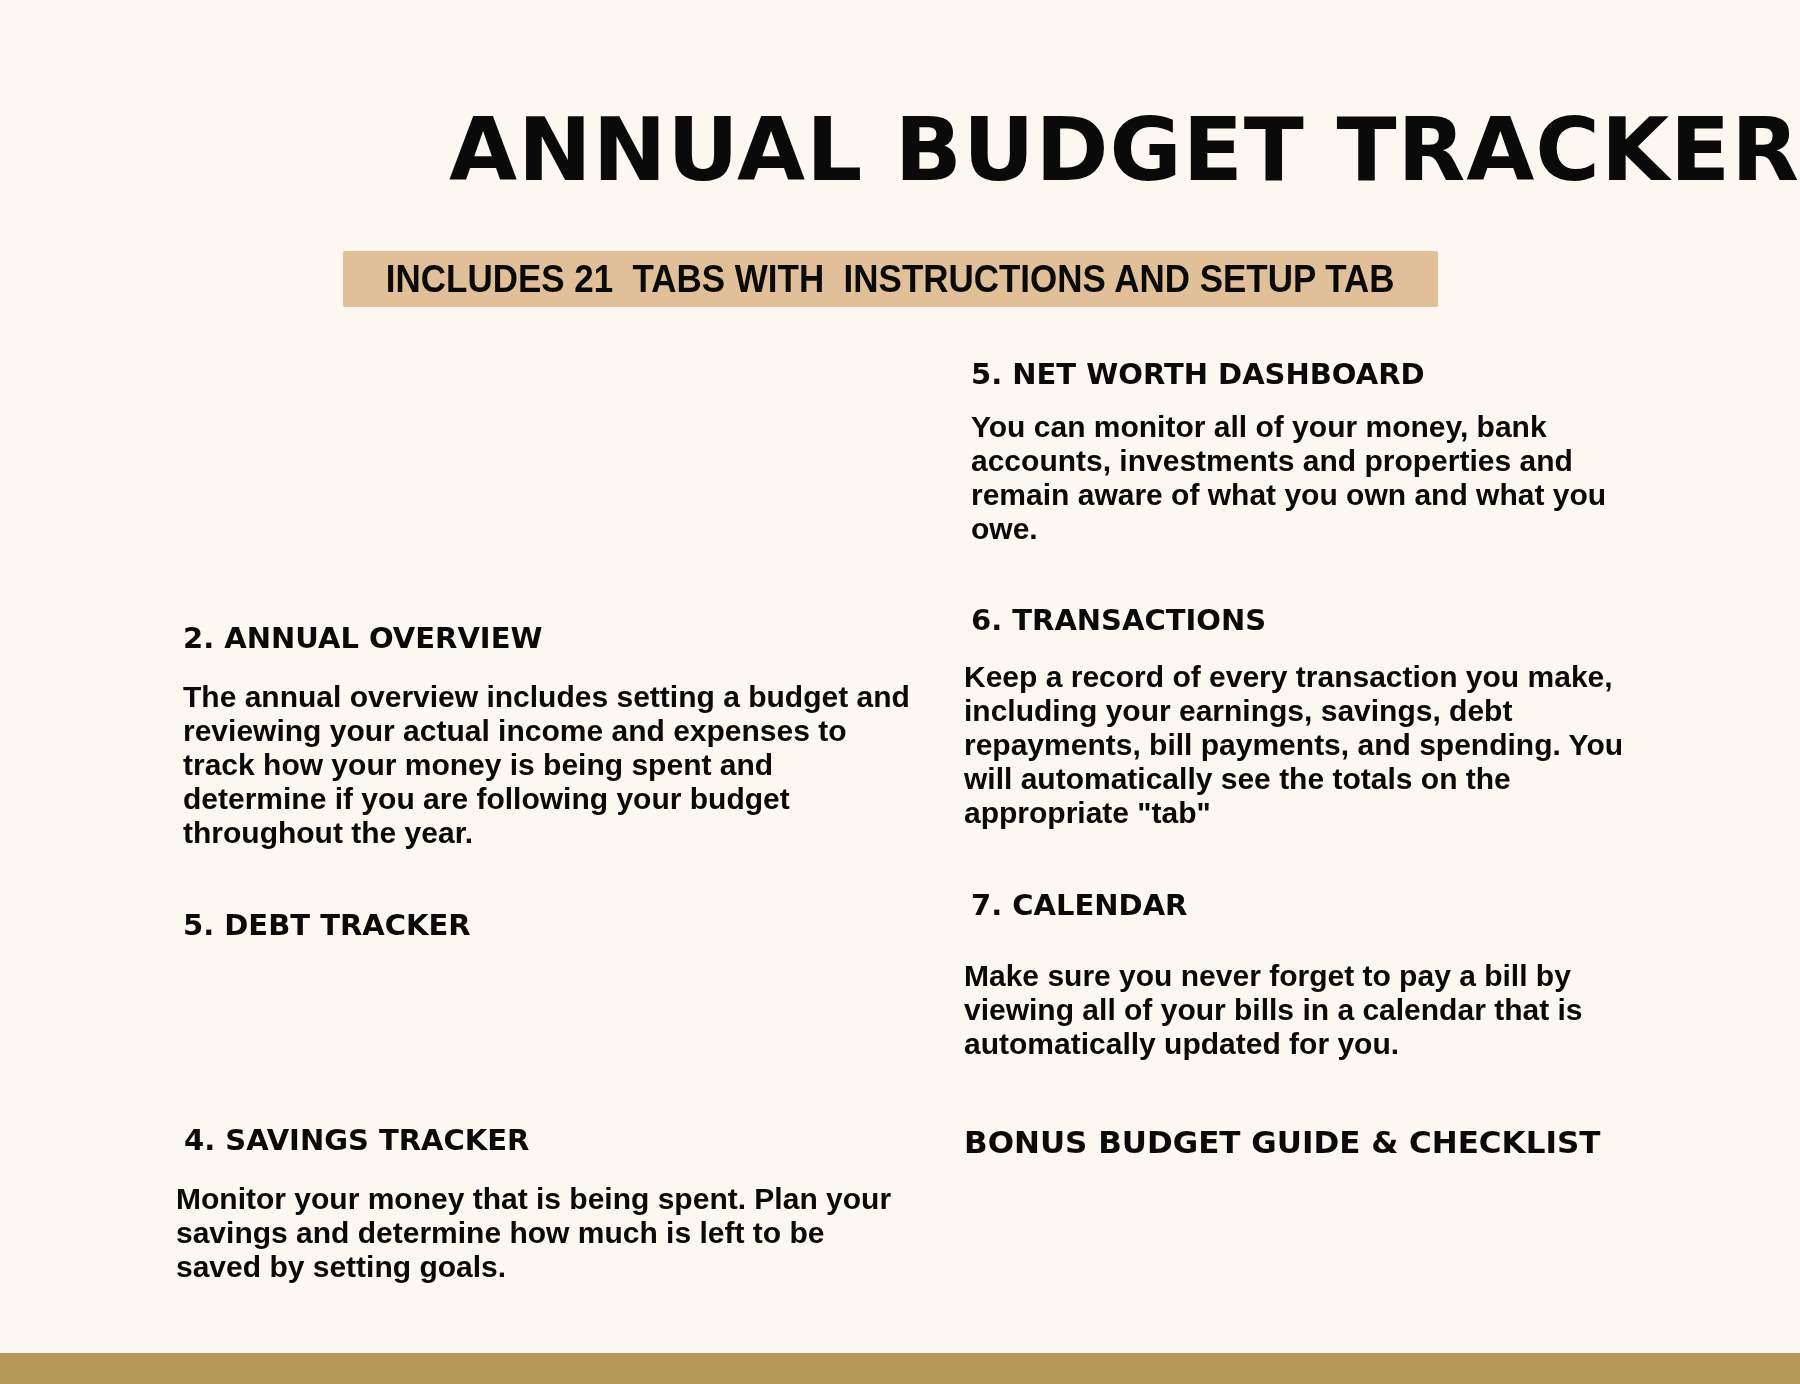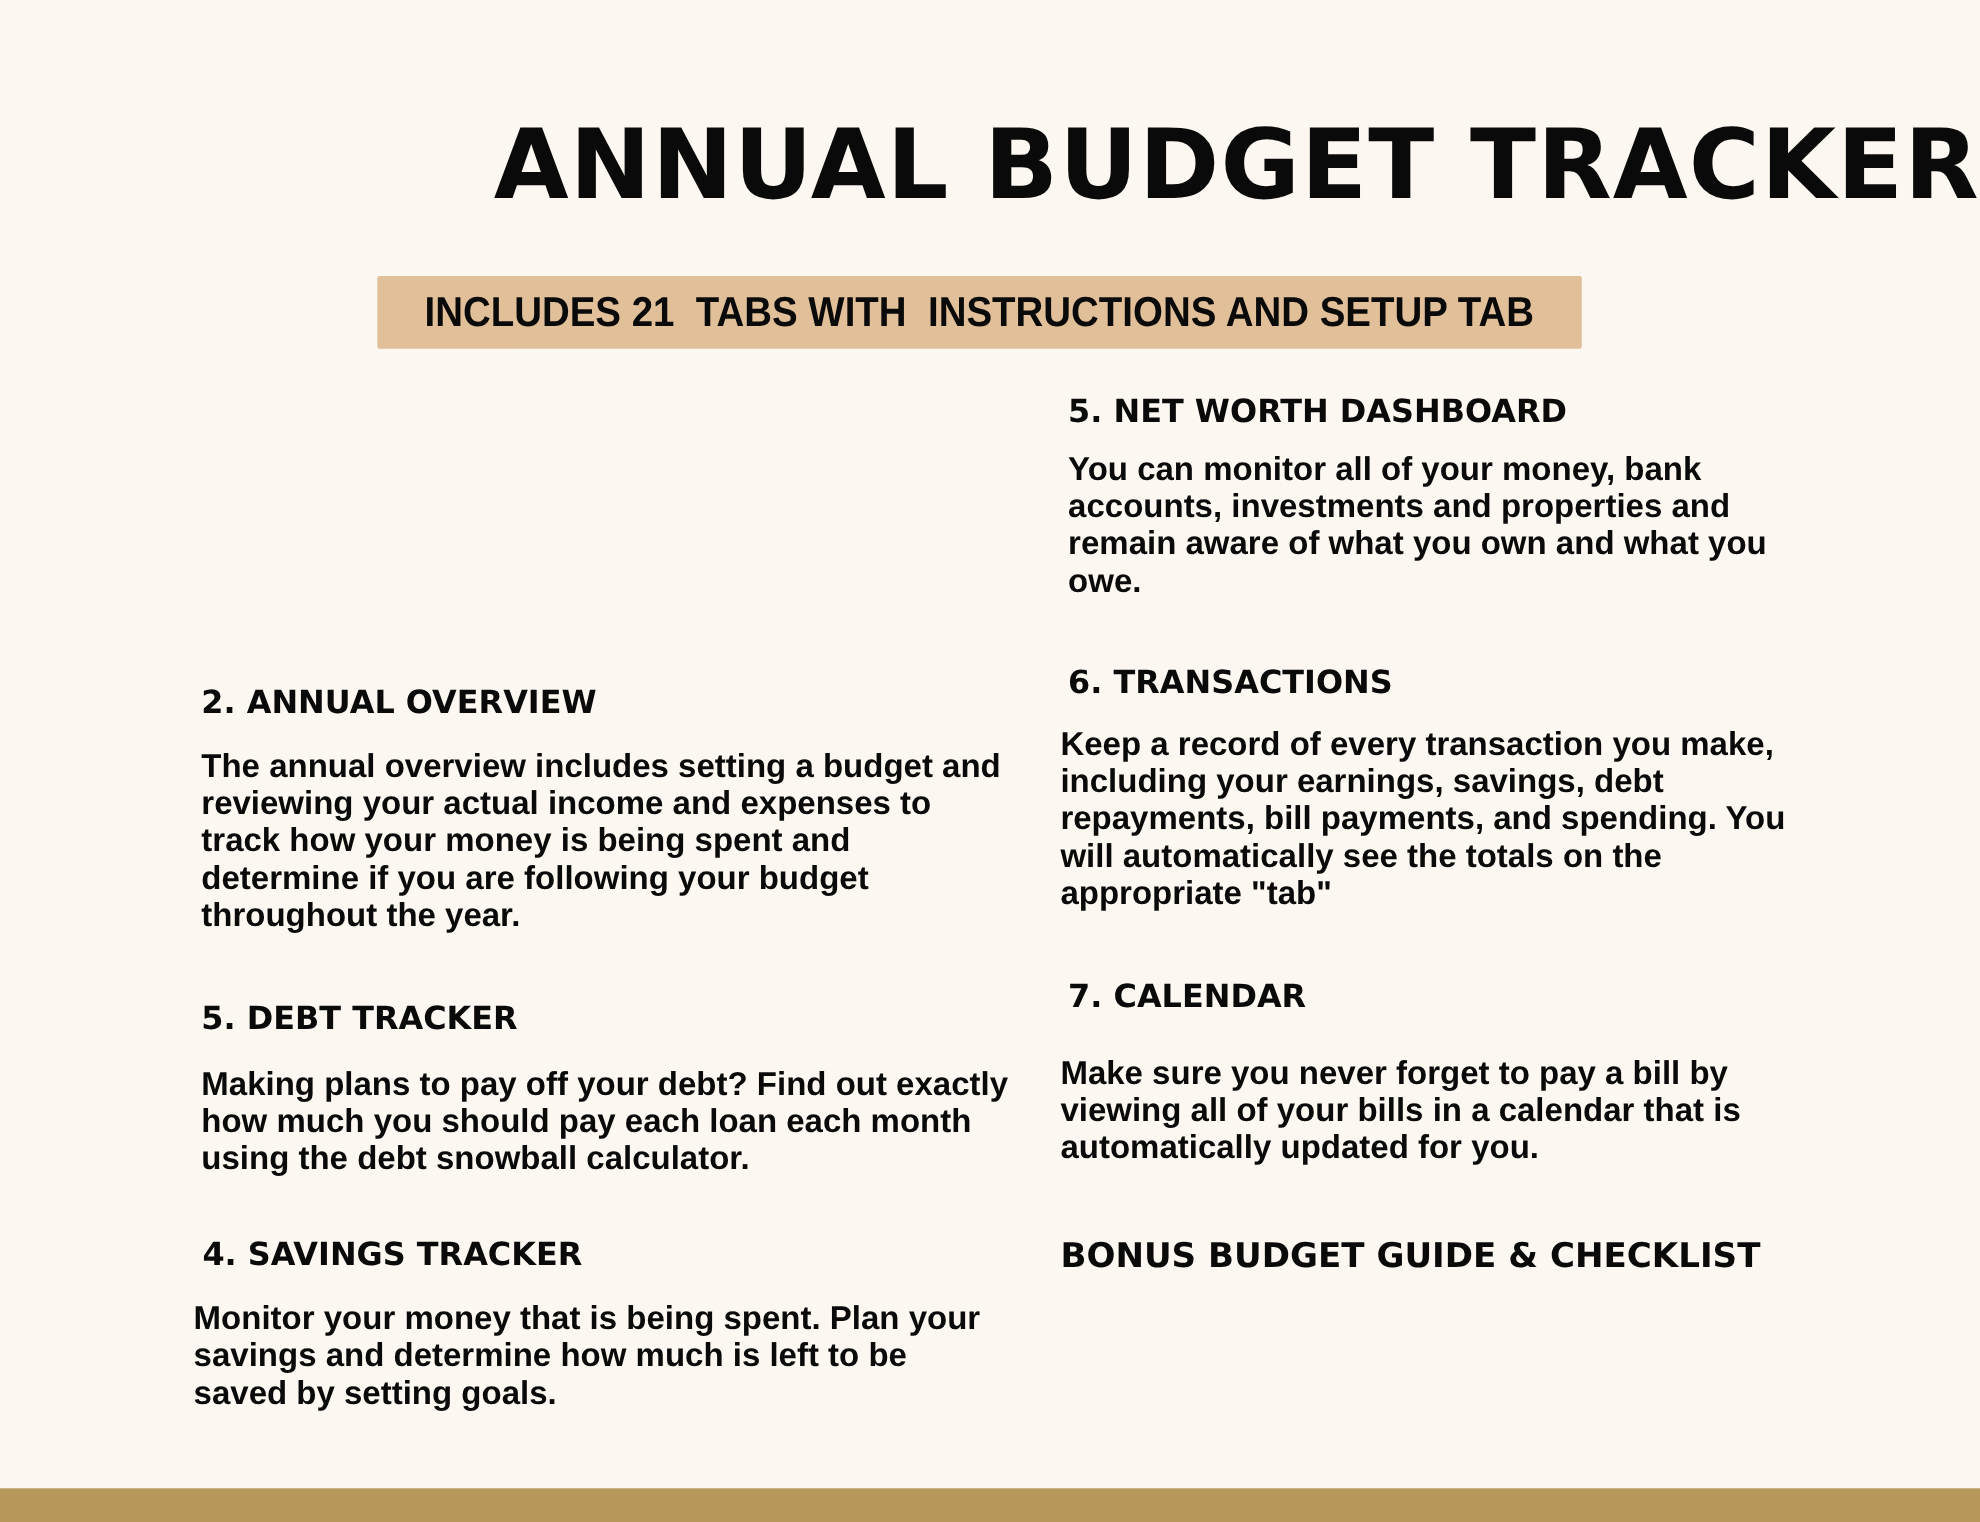--- a/index.html
+++ b/index.html
@@ -1,18 +1,18 @@
 <!DOCTYPE html>
 <html><head>
 <meta charset="utf-8">
 <style>
   html,body{margin:0;padding:0;}
   body{width:1800px;height:1384px;background:#fcf7f1;position:relative;overflow:hidden;font-family:"Liberation Sans",sans-serif;color:#0a0a0a;}
   .title{position:absolute;left:0;width:1800px;top:100px;text-align:right;font-family:"DejaVu Sans",sans-serif;font-weight:bold;font-size:88px;letter-spacing:1px;line-height:100px;}
-  .pill{position:absolute;left:343px;top:251px;width:1095px;height:66px;background:#e0bf99;border-radius:2px;display:flex;align-items:center;justify-content:center;}
+  .pill{position:absolute;left:343px;top:251px;width:1095px;height:56px;background:#e0bf99;border-radius:2px;display:flex;align-items:center;justify-content:center;}
   .pill span{font-family:"Liberation Sans",sans-serif;font-weight:bold;font-size:38px;letter-spacing:0;white-space:pre;transform:scaleX(0.92);display:inline-block;}
   .sec{position:absolute;}
   .sec h2{margin:0;font-family:"DejaVu Sans",sans-serif;font-weight:bold;font-size:29px;line-height:36px;white-space:nowrap;}
   .sec p{margin:0;font-family:"Liberation Sans",sans-serif;font-weight:bold;font-size:30px;line-height:34px;transform-origin:left top;}
   .bar{position:absolute;left:0;top:1353px;width:1800px;height:31px;background:#b6985b;}
 </style>
 </head>
 <body>
 
 <div class="title">ANNUAL BUDGET TRACKER</div>
@@ -24,21 +24,20 @@
 <div class="sec" style="left:183px;top:370px;width:740px;">
 </div>
 
 <div class="sec" style="left:183px;top:620px;width:740px;">
   <h2>2. ANNUAL OVERVIEW</h2>
   <p style="margin-top:24px;">The annual overview includes setting a budget and reviewing your actual income and expenses to track how your money is being spent and determine if you are following your budget throughout the year.</p>
 </div>
 
 <div class="sec" style="left:183px;top:907px;width:740px;">
   <h2>5. DEBT TRACKER</h2>
-  <p style="margin-top:26px;">Making plans to pay off your debt? Find out exactly how much you should pay each loan each month using the debt snowball calculator.</p>
 </div>
 
 <div class="sec" style="left:176px;top:1122px;width:740px;">
   <h2 style="padding-left:8px;">4. SAVINGS TRACKER</h2>
   <p style="margin-top:24px;">Monitor your money that is being spent. Plan your savings and determine how much is left to be saved by setting goals.</p>
 </div>
 
 <div class="sec" style="left:971px;top:356px;width:700px;">
   <h2>5. NET WORTH DASHBOARD</h2>
   <p style="margin-top:18px;">You can monitor all of your money, bank accounts, investments and properties and remain aware of what you own and what you owe.</p>

